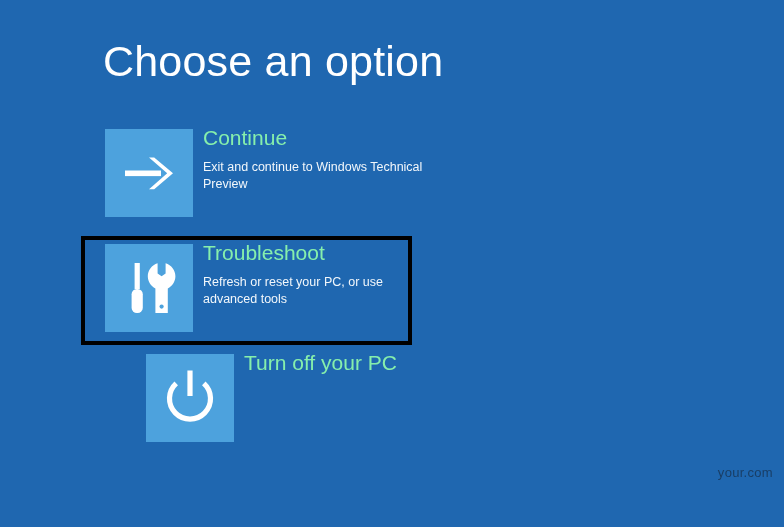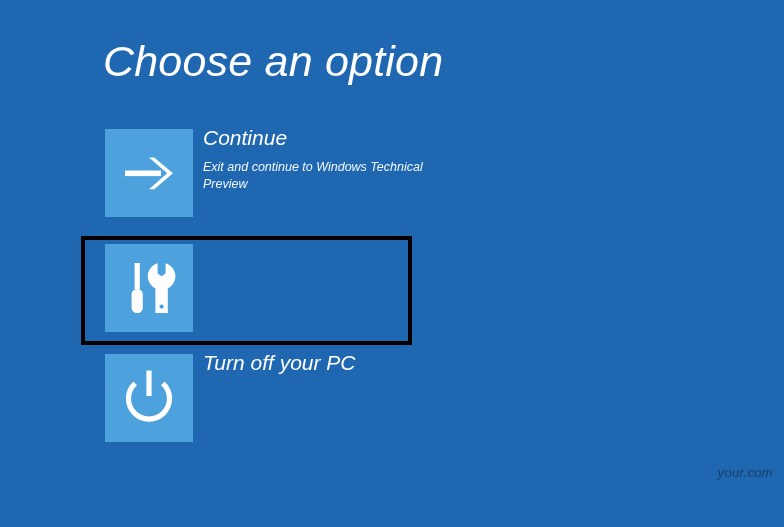--- a/index.html
+++ b/index.html
@@ -12,21 +12,20 @@
     overflow: hidden;
     font-family: "Liberation Sans", sans-serif;
     background: #1f67b0;
   }
   #screen {
     position: relative;
     width: 784px;
     height: 486px;
     background: #1f67b0;
     overflow: hidden;
-    font-style: italic;
   }
 
   
   #page-title {
     position: absolute;
     left: 103px;
     top: 37px;
     font-size: 43px;
     font-weight: 300;
     letter-spacing: 0.2px;
@@ -37,21 +36,21 @@
 
   
   .option-row {
     position: absolute;
     left: 105px;
     width: 310px;
     height: 88px;
   }
   #option-continue    { top: 129px; }
   #option-troubleshoot{ top: 244px; }
-  #option-shutdown    { top: 354px; }
+  #option-shutdown    { top: 354px; margin-left: 41px; }
 
   .option-tile {
     position: absolute;
     left: 0;
     top: 0;
     width: 88px;
     height: 88px;
     background: #4da2dd;
   }
   .option-tile svg {
@@ -62,21 +61,21 @@
 
   .option-text {
     position: absolute;
     left: 98px;
     top: -4px;
     width: 250px;
   }
   .option-title {
     font-size: 21px;
     font-weight: 300;
-    color: #ffffff;
+    color: #86efac;
     line-height: 1.25;
     white-space: nowrap;
   }
   .option-desc {
     margin-top: 8px;
     font-size: 12.5px;
     font-weight: 400;
     color: #f2f7fb;
     line-height: 1.33;
     width: 233px;
@@ -134,20 +133,24 @@
 
         <path d="M52.6 19.2 L52.6 29.6 L56.6 32.2 L60.6 29.6 L60.6 19.2
                  C66.4 21.0 70.4 26.2 70.4 32.3
                  C70.4 37.6 67.3 42.2 62.8 44.4
                  L62.8 69 L50.4 69 L50.4 44.4
                  C45.9 42.2 42.8 37.6 42.8 32.3
                  C42.8 26.2 46.8 21.0 52.6 19.2 Z" fill="#ffffff"></path>
         <circle cx="56.6" cy="62.6" r="2.1" fill="#4da2dd"></circle>
       </svg>
     </div>
+    <div class="option-text">
+      <div class="option-title">Troubleshoot</div>
+      <div class="option-desc">Refresh or reset your PC, or use advanced tools</div>
+    </div>
   </div>
 
   <div class="option-row" id="option-shutdown">
     <div class="option-tile">
       <svg viewBox="0 0 88 88" xmlns="http://www.w3.org/2000/svg">
         <path d="M30.2 29.4 A20.5 20.5 0 1 0 57.8 29.4" fill="none" stroke="#ffffff" stroke-width="5.2" stroke-linecap="butt"></path>
         <rect x="41.4" y="16.5" width="5.2" height="25.5" fill="#ffffff"></rect>
       </svg>
     </div>
     <div class="option-text">

